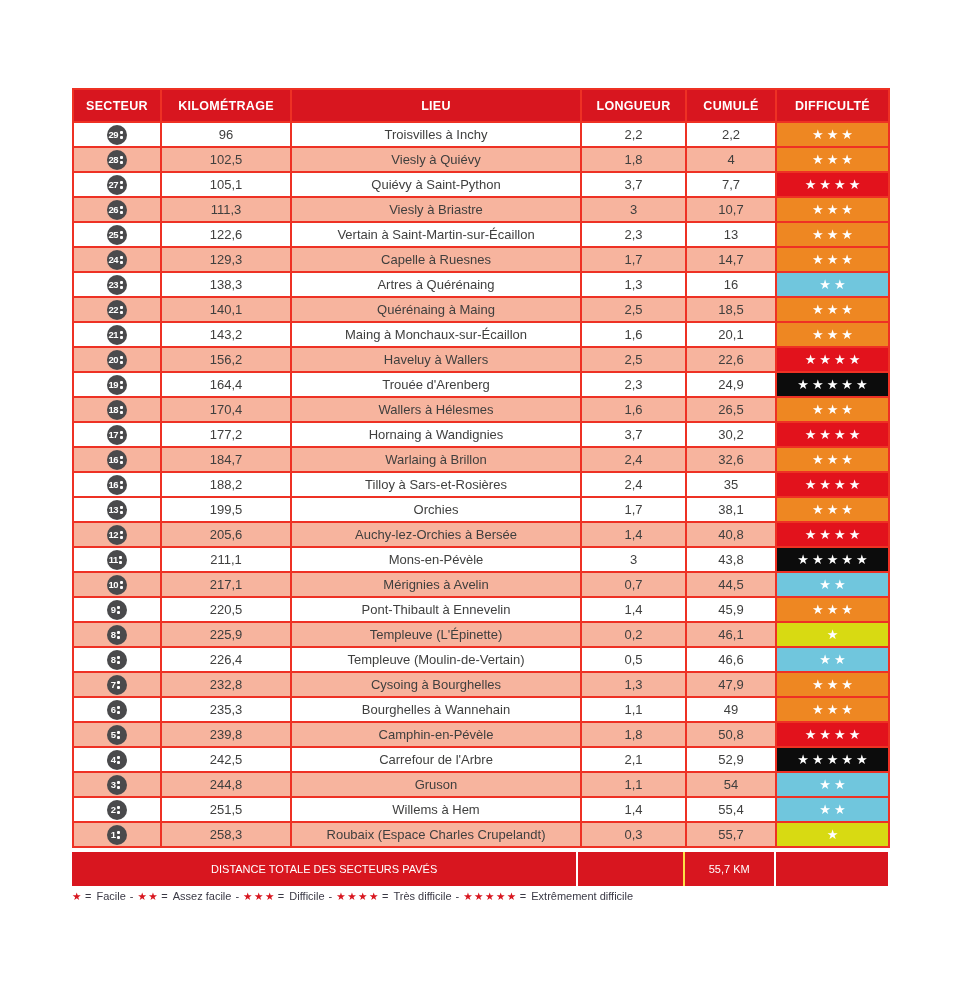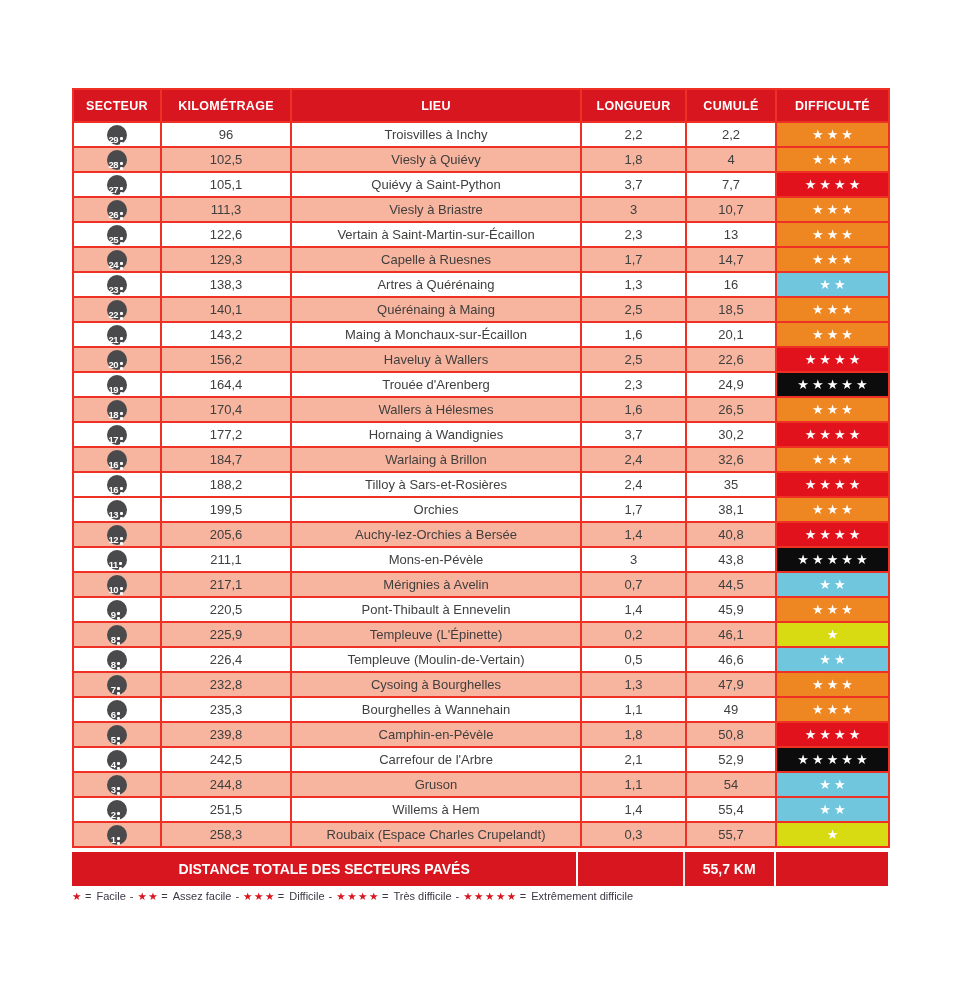--- a/index.html
+++ b/index.html
@@ -34,46 +34,46 @@
     height:23px;font-size:13px;color:var(--body-text,#3f3f3e);
     background:#ffffff;
   }
   tbody tr.alt td{background:var(--row-alt,#f7b49e);}
   td.diff-cell{padding:0;}
   .stars{
     color:#ffffff;font-size:13px;letter-spacing:3px;
     display:inline-block;transform:translateX(1.5px);
   }
   .badge{
-    display:inline-flex;align-items:flex-end;justify-content:center;
+    display:inline-flex;align-items:center;justify-content:center;
     width:20px;height:20px;border-radius:50%;
     background:var(--badge-gray,#4a4a4c);
     vertical-align:middle;position:relative;
   }
   .badge-num{
     color:#ffffff;font-weight:bold;font-size:9.5px;line-height:1;
     margin-left:-3px;letter-spacing:-0.5px;
   }
   .badge-dots{
     display:flex;flex-direction:column;gap:2px;margin-left:1.5px;
   }
   .badge-dots i{
     display:block;width:3px;height:3px;background:#ffffff;border-radius:1px;
   }
 
   .total-bar{
     display:flex;margin-top:4px;height:34px;
     background:var(--header-red,#d8161f);
-    color:#ffffff;font-weight:bold;font-size:14px;
+    color:#ffffff;font-weight:normal;font-size:11px;
     align-items:stretch;
   }
   .total-bar .cell{display:flex;align-items:center;justify-content:center;}
   .total-label-cell{width:508px;}
   .total-empty-longueur{width:105px;border-left:2px solid #ffffff;}
-  .total-value-cell{width:90px;border-left:2px solid #e5e5e5;}
+  .total-value-cell{width:90px;border-left:2px solid #fde047;}
   .total-empty-diff{width:113px;border-left:2px solid #ffffff;}
 
   .legend{
     margin-top:4px;font-size:11px;color:var(--legend-text,#3a3945);
     white-space:nowrap;
   }
   .legend .lg-stars{
     color:var(--legend-star-red,#d8161f);font-size:10.5px;letter-spacing:1.5px;
     margin-right:2px;
   }

